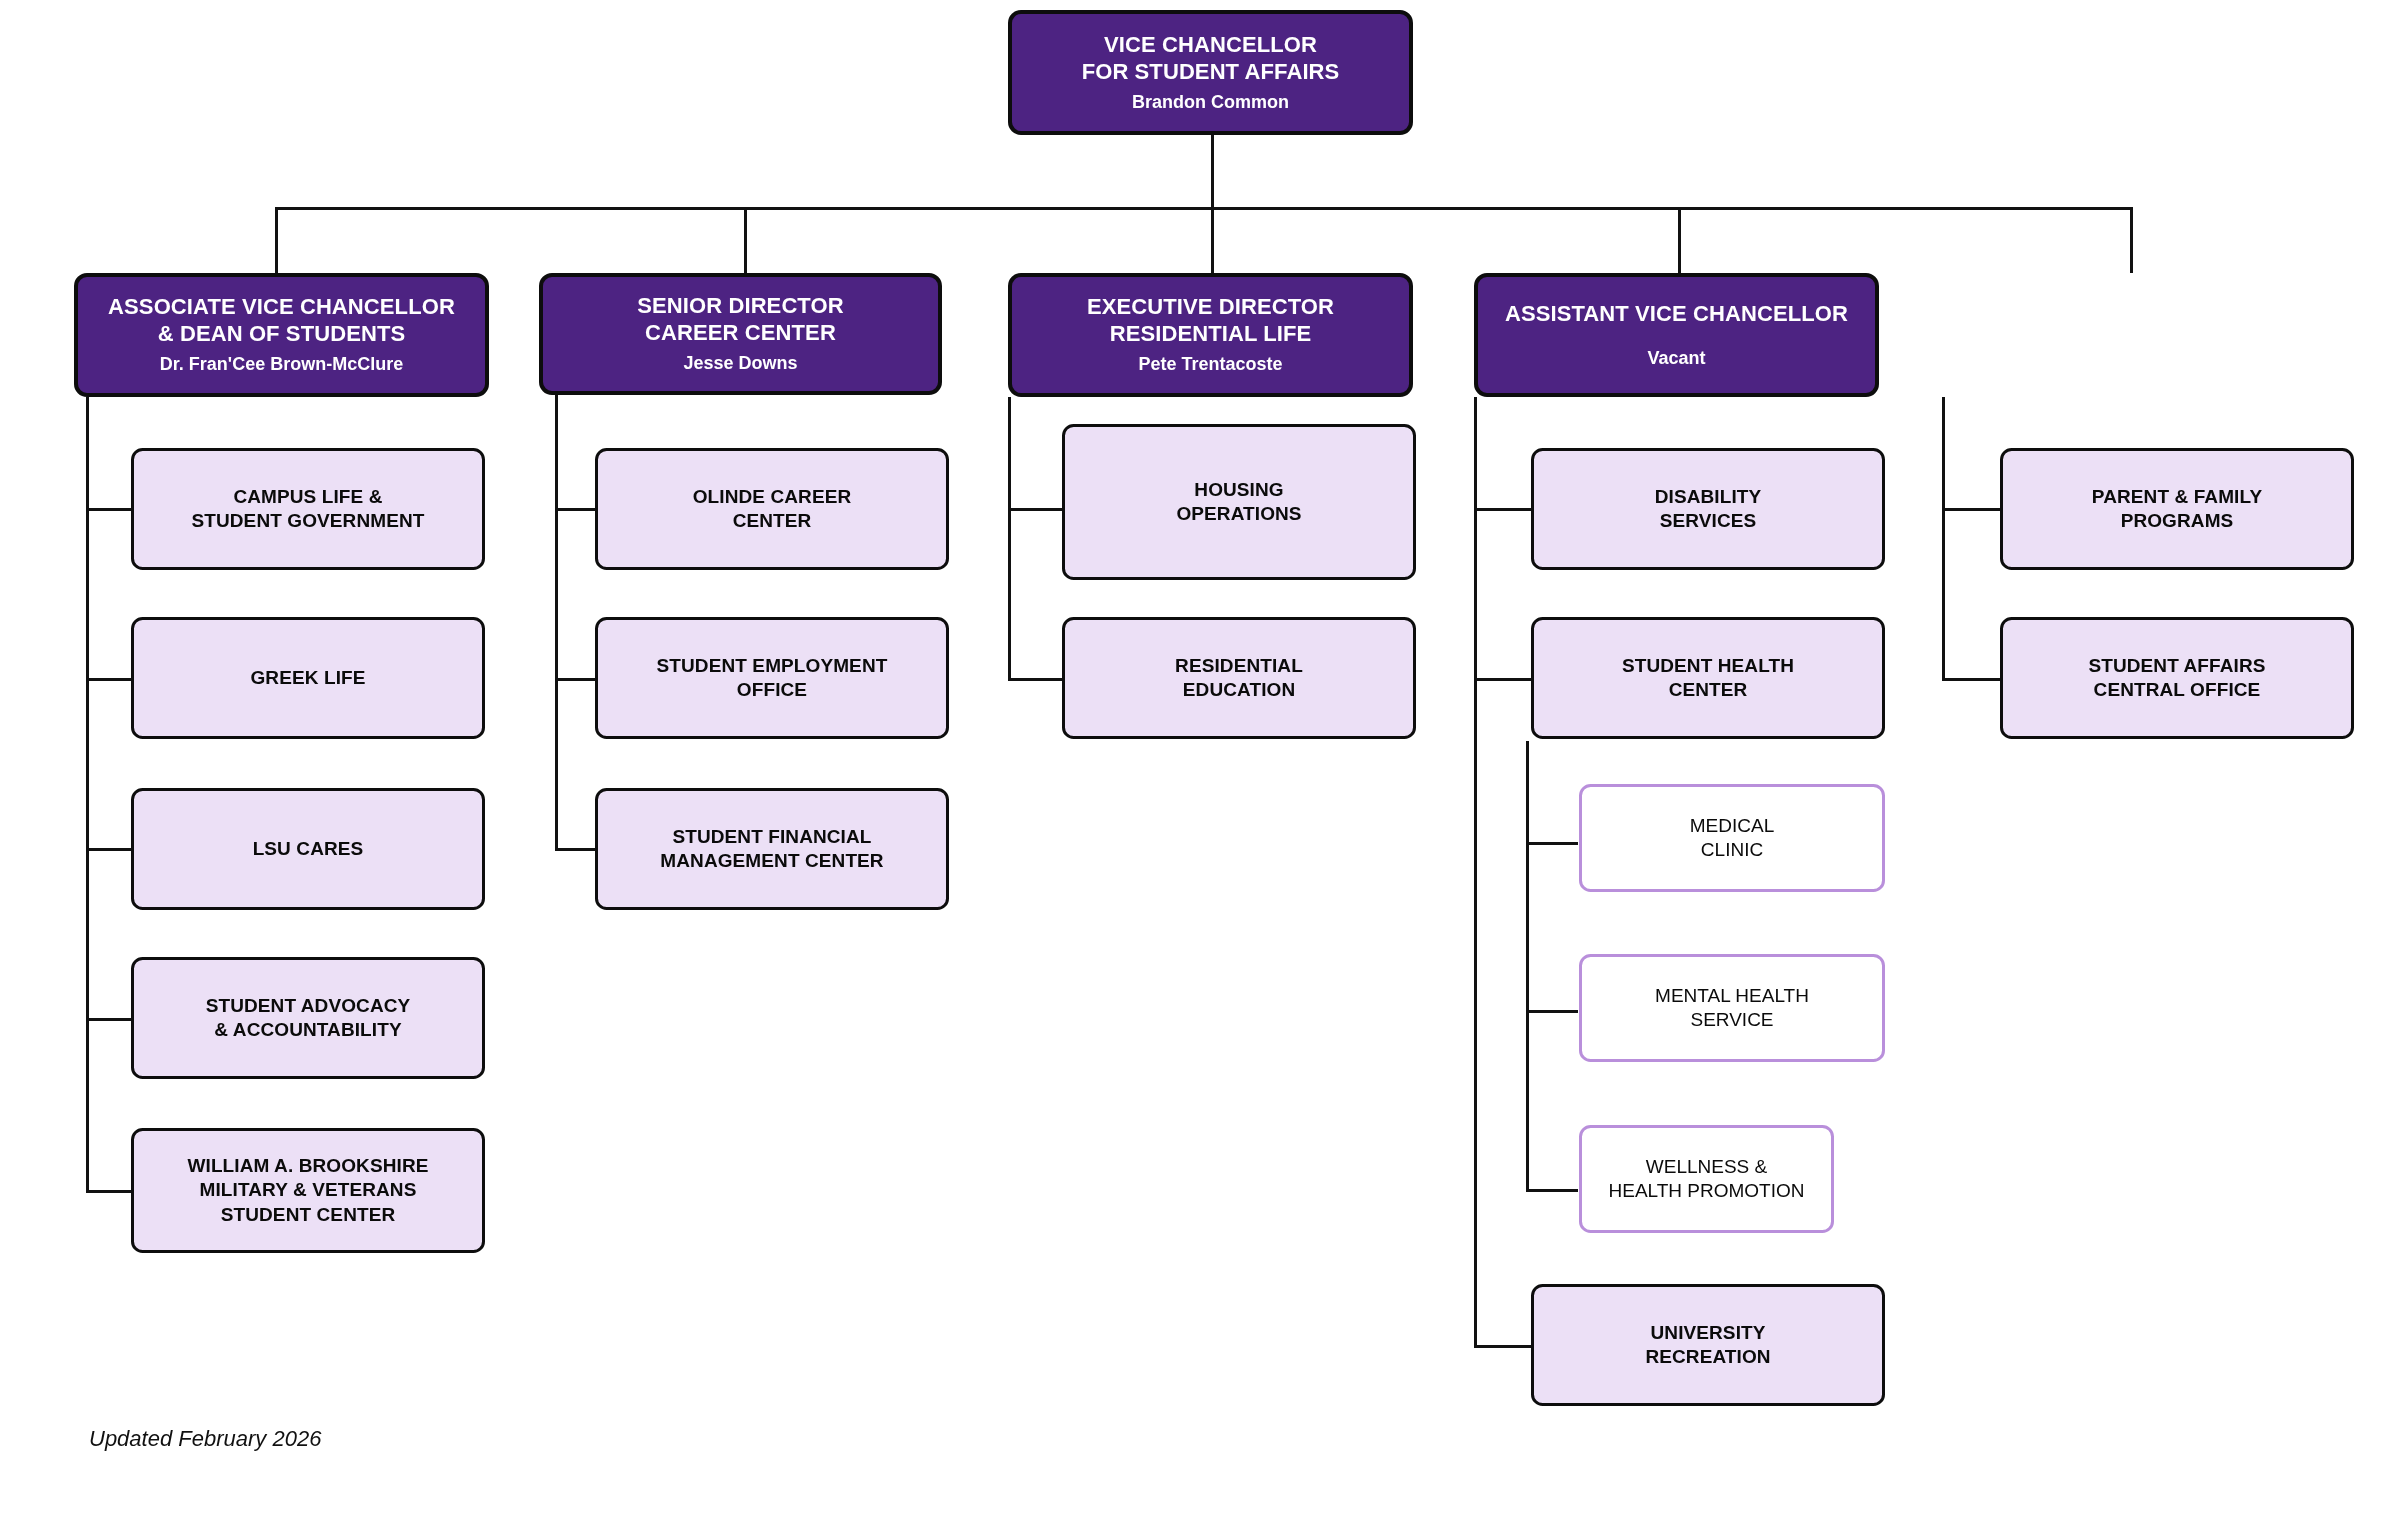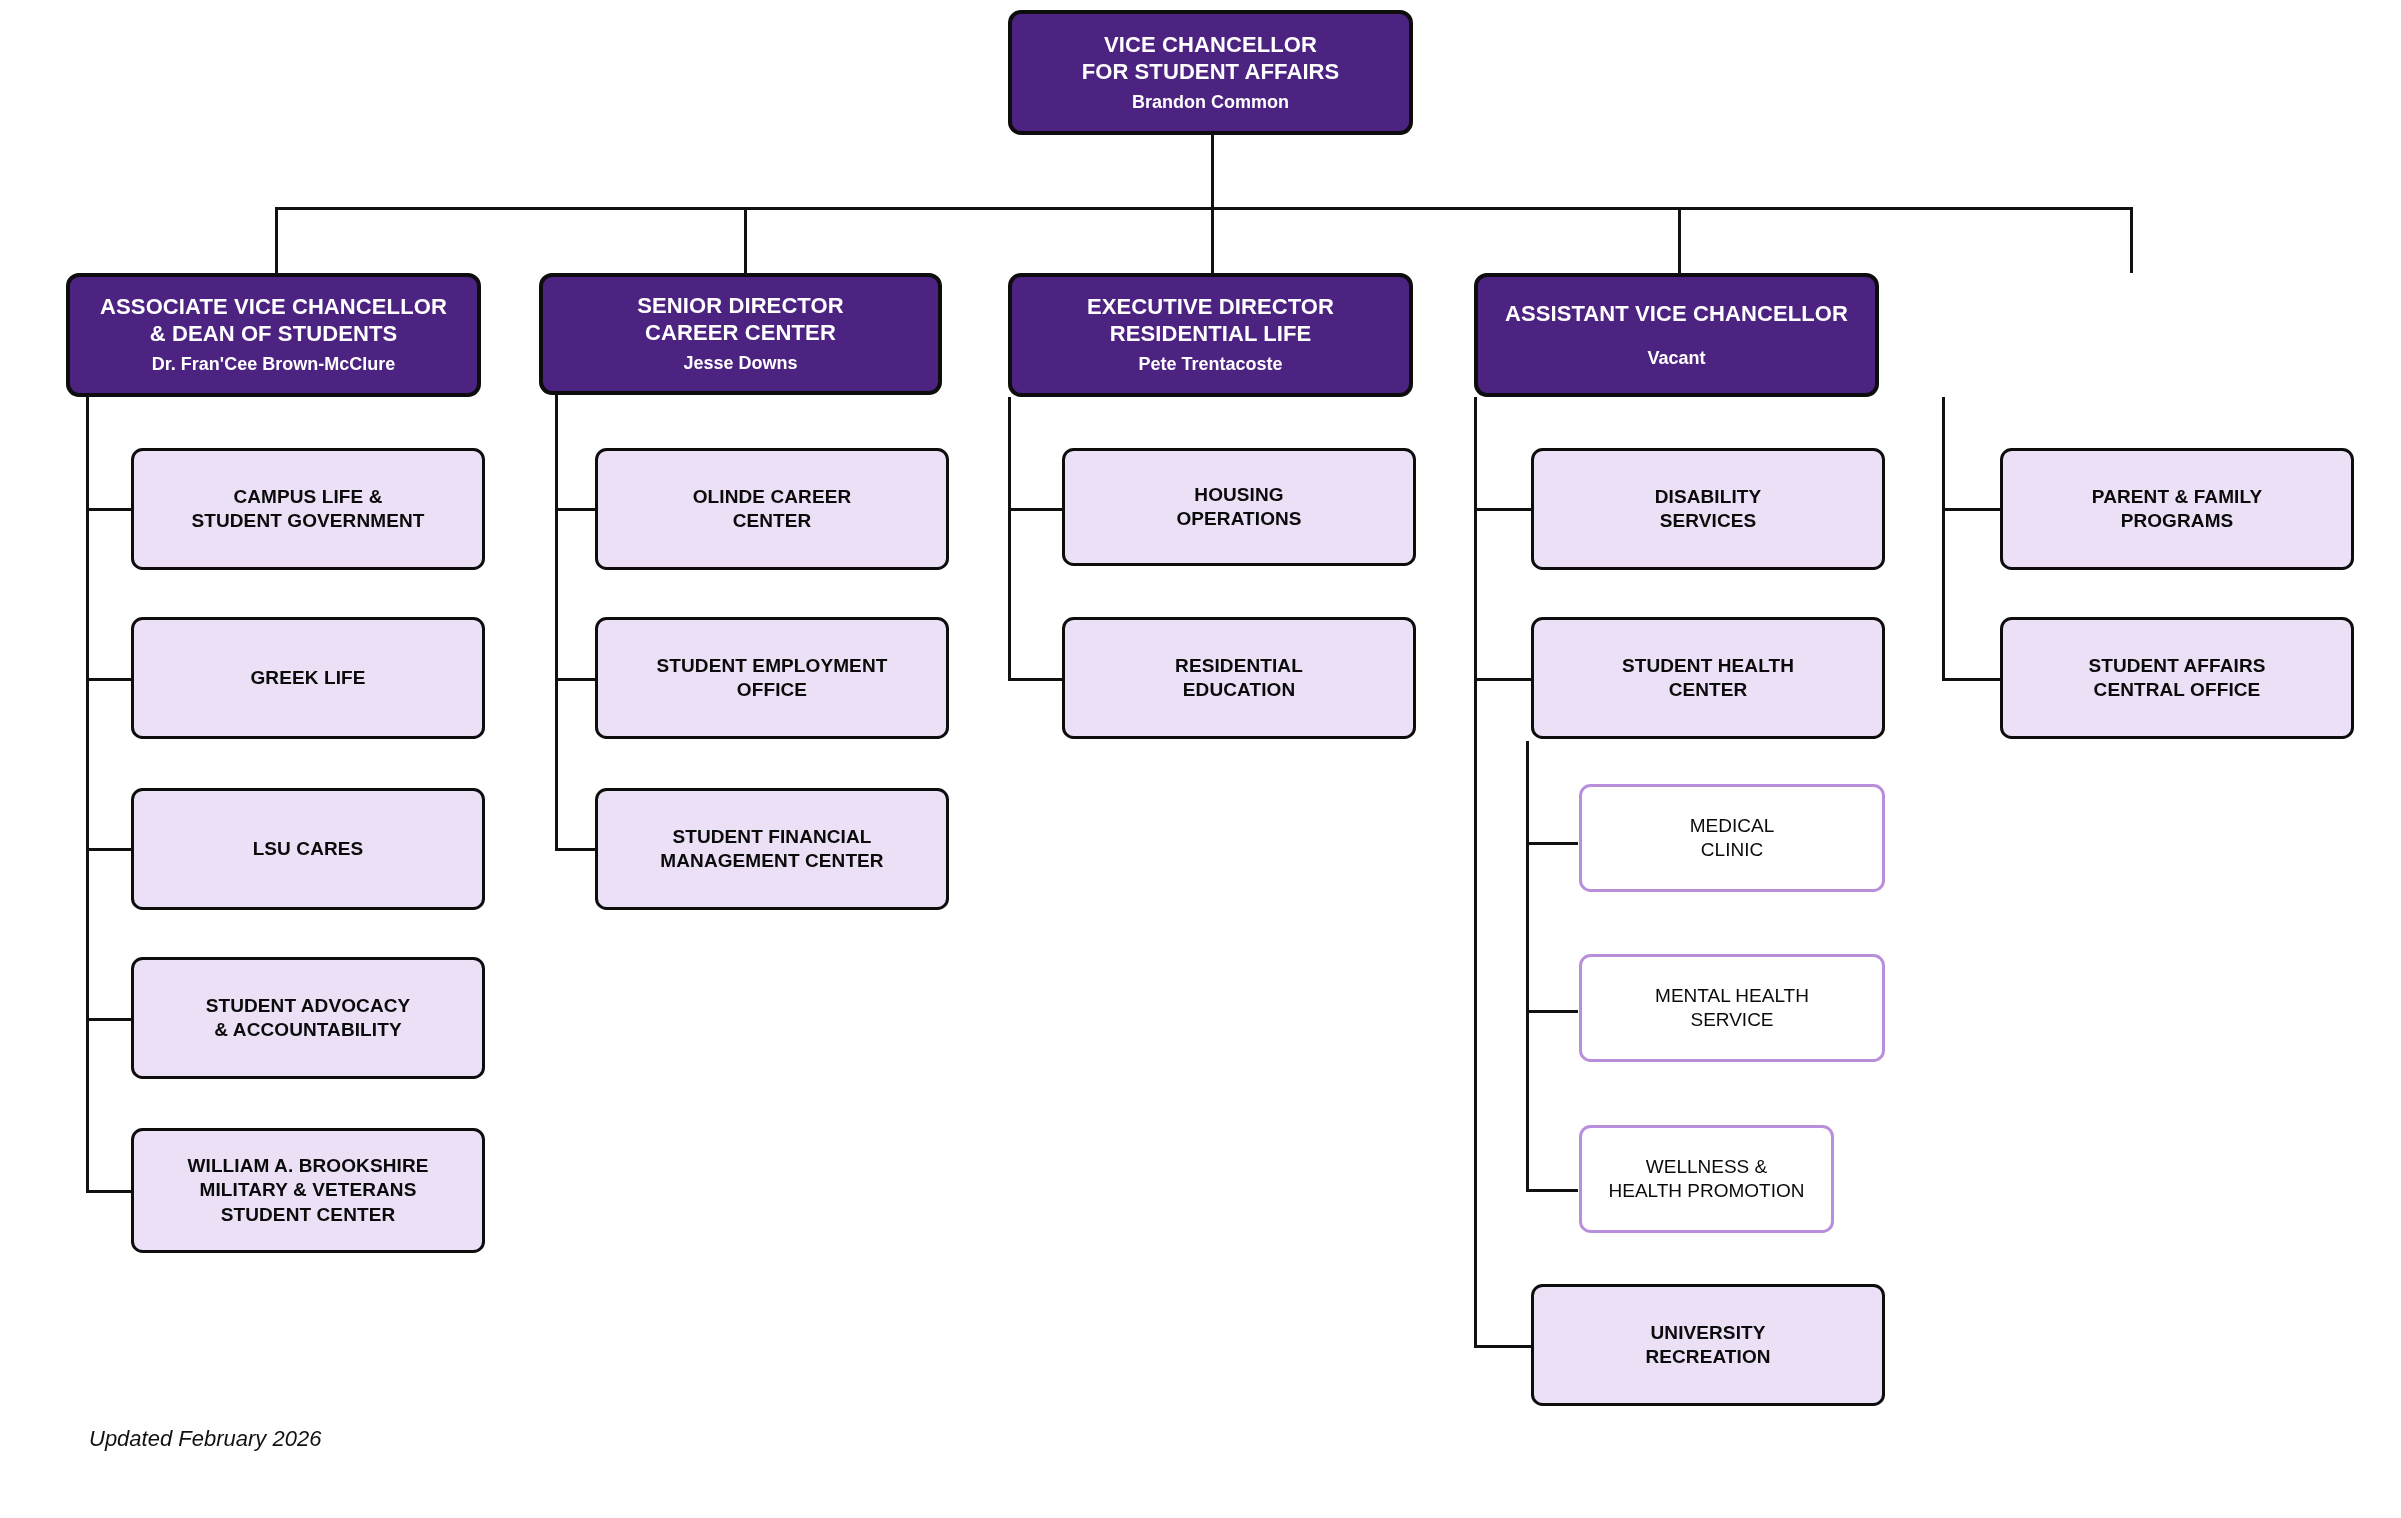--- a/index.html
+++ b/index.html
@@ -133,21 +133,21 @@
   <div class="ln v" style="left:1942px;top:397px;height:284px;"></div>
   <div class="ln h" style="left:1942px;top:508px;width:61px;"></div>
   <div class="ln h" style="left:1942px;top:678px;width:61px;"></div>
 
   <div class="node lvl-exec" style="left:1008px;top:10.2px;width:405px;height:125px;">
     <span class="title">VICE CHANCELLOR</span>
     <span class="title">FOR STUDENT AFFAIRS</span>
     <span class="person">Brandon Common</span>
   </div>
 
-  <div class="node lvl-exec" style="left:66px;top:273px;width:415px;height:124px;">
+  <div class="node lvl-exec" style="left:74px;top:273px;width:415px;height:124px;">
     <span class="title">ASSOCIATE VICE CHANCELLOR</span>
     <span class="title">&amp; DEAN OF STUDENTS</span>
     <span class="person">Dr. Fran'Cee Brown-McClure</span>
   </div>
 
   <div class="node lvl-exec" style="left:539px;top:273px;width:403px;height:122px;">
     <span class="title">SENIOR DIRECTOR</span>
     <span class="title">CAREER CENTER</span>
     <span class="person">Jesse Downs</span>
   </div>
@@ -190,21 +190,21 @@
   </div>
   <div class="node lvl-unit" style="left:595px;top:617px;width:354px;height:122px;">
     <span class="title">STUDENT EMPLOYMENT</span>
     <span class="title">OFFICE</span>
   </div>
   <div class="node lvl-unit" style="left:595px;top:788px;width:354px;height:122px;">
     <span class="title">STUDENT FINANCIAL</span>
     <span class="title">MANAGEMENT CENTER</span>
   </div>
 
-  <div class="node lvl-unit" style="left:1062px;top:448px;width:354px;height:118px;">
+  <div class="node lvl-unit" style="left:1062px;top:424px;width:354px;height:156px;">
     <span class="title">HOUSING</span>
     <span class="title">OPERATIONS</span>
   </div>
   <div class="node lvl-unit" style="left:1062px;top:617px;width:354px;height:122px;">
     <span class="title">RESIDENTIAL</span>
     <span class="title">EDUCATION</span>
   </div>
 
   <div class="node lvl-unit" style="left:1531px;top:448px;width:354px;height:122px;">
     <span class="title">DISABILITY</span>

